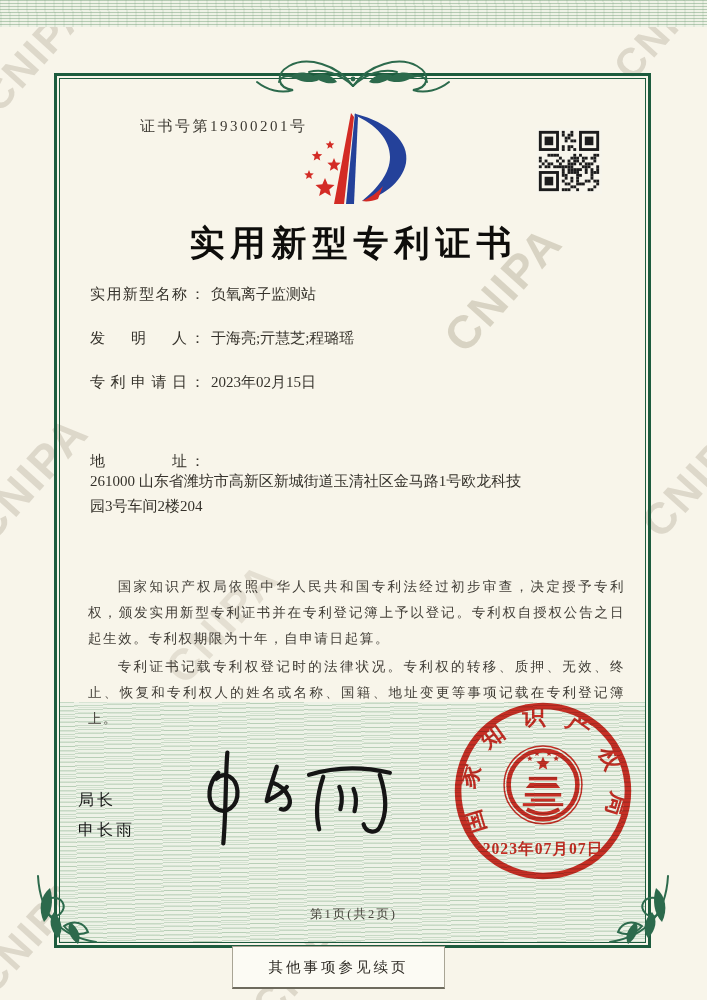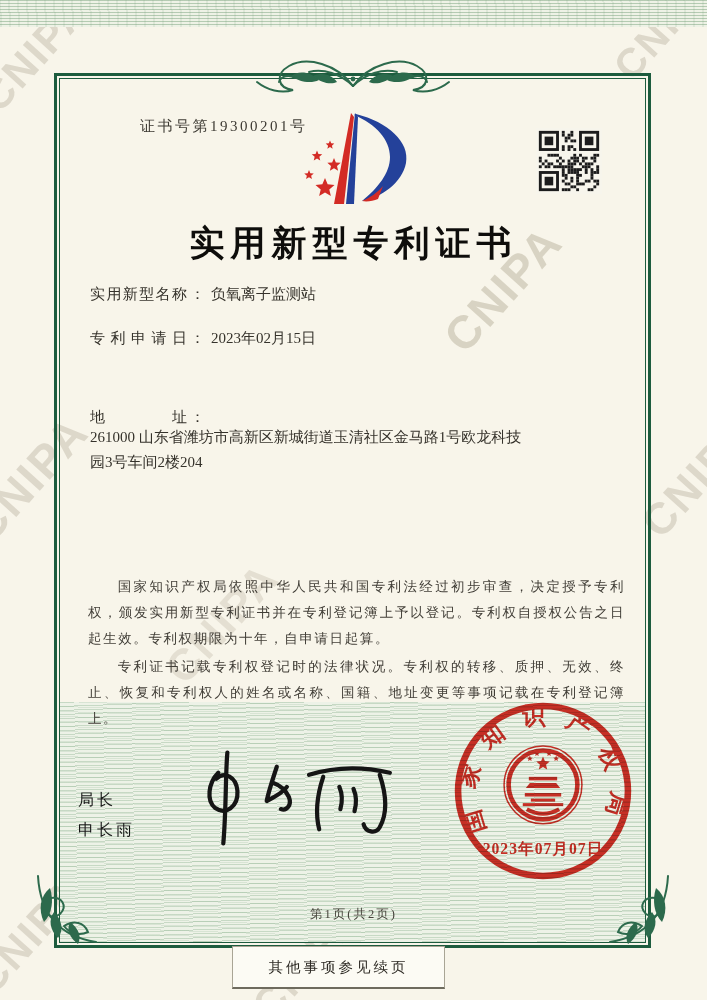--- a/index.html
+++ b/index.html
@@ -284,20 +284,23 @@
       <rect x="5.739130434782608" y="45.91304347826087" width="14.347826086956522" height="14.347826086956522" fill="#f7f5ec"></rect>
       <rect x="8.608695652173912" y="48.78260869565217" width="8.608695652173912" height="8.608695652173912" fill="#1c1c1c"></rect>
     </svg>
 
   <h1 class="title">实用新型专利证书</h1>
 
   <div class="fields">
     <div class="frow h44">
       <span class="flabel">实用新型名称</span><span class="fcolon">：</span><span class="fvalue">负氧离子监测站</span>
     </div>
+    <div class="frow h44">
+      <span class="flabel">发明人</span><span class="fcolon">：</span><span class="fvalue">于海亮;亓慧芝;程璐瑶</span>
+    </div>
     <div class="frow h42">
       <span class="flabel">专利申请日</span><span class="fcolon">：</span><span class="fvalue">2023年02月15日</span>
     </div>
     <div class="frow h48 addr">
       <span class="flabel">地址</span><span class="fcolon">：</span><span class="fvalue">261000 山东省潍坊市高新区新城街道玉清社区金马路1号欧龙科技园3号车间2楼204</span>
     </div>
   </div>
 
   <div class="paras">
     <p>国家知识产权局依照中华人民共和国专利法经过初步审查，决定授予专利权，颁发实用新型专利证书并在专利登记簿上予以登记。专利权自授权公告之日起生效。专利权期限为十年，自申请日起算。</p>

